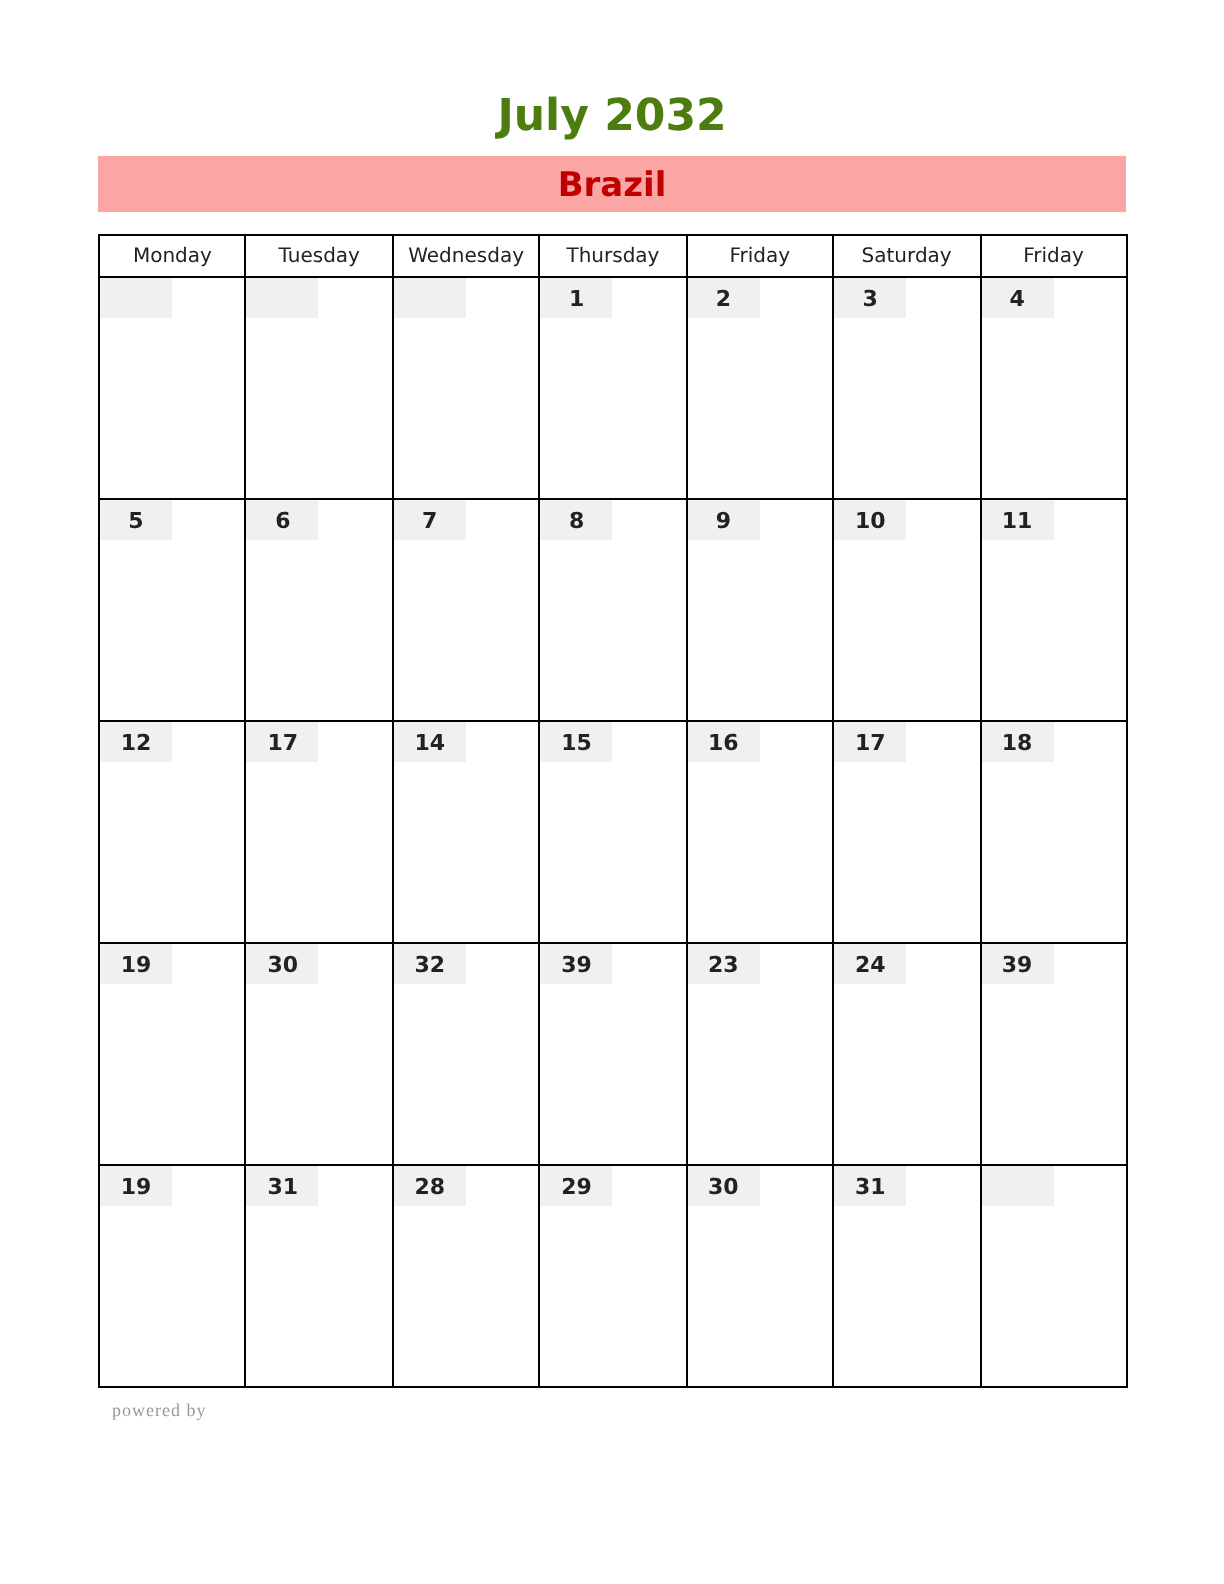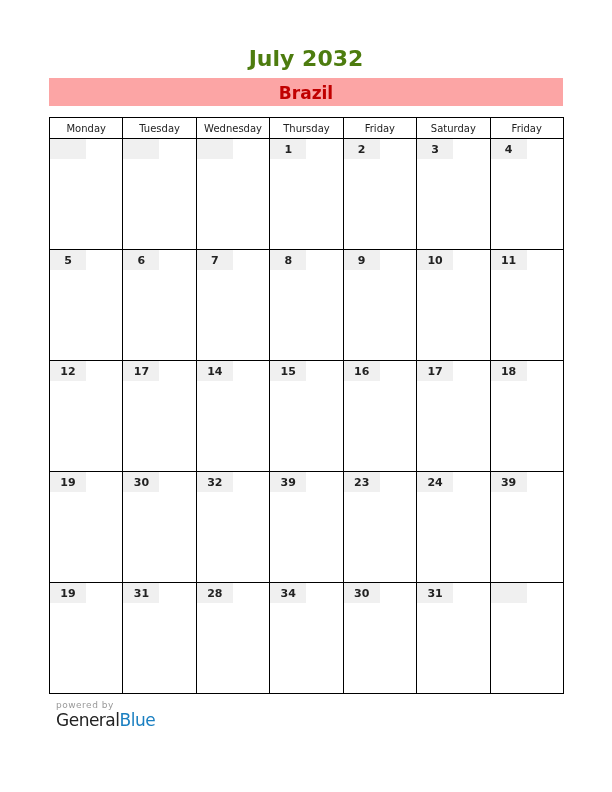--- a/index.html
+++ b/index.html
@@ -5,21 +5,21 @@
   html, body { margin:0; padding:0; background:#fff; }
   body { width:612px; height:792px; position:relative; font-family:"DejaVu Sans", sans-serif; }
   .title { position:absolute; top:46px; left:0; width:612px; text-align:center; font-size:22px; font-weight:bold; color:#4d7c0f; }
   .country-bar { position:absolute; top:78px; left:49px; width:514px; height:28px; background:#fca5a5; text-align:center; }
   .country { font-size:17px; font-weight:bold; color:#c00000; line-height:30px; }
   table { position:absolute; top:117px; left:49px; border-collapse:collapse; table-layout:fixed; width:515px; }
   th { height:20px; border:1.3px solid #000; font-weight:normal; font-size:10px; color:#222; padding:0; }
   td { height:110px; border:1.3px solid #000; vertical-align:top; padding:0; }
   .daynum { display:block; width:36px; height:20px; background:#f0f0f0; font-size:11px; font-weight:bold; line-height:21px; color:#222; text-indent:0; }
   .daynum span { display:inline-block; width:36px; text-align:center; }
-  .footer { position:absolute; top:700px; left:56px; }
+  .footer { position:absolute; top:700px; left:56px;font-family:Liberation Serif, serif; }
   .powered { font-size:9px; color:#999; letter-spacing:0.5px; }
   .brand { font-size:17px; color:#222; margin-top:0px; letter-spacing:-0.5px;}
   .brand .blue { color:#1a7fc1; }
 </style>
 </head>
 <body>
 
 <div class="title">July 2032</div>
 <div class="country-bar">
   <span class="country">Brazil</span>
@@ -134,33 +134,30 @@
         <td>
           <div class="daynum"><span>19</span></div>
         </td>
         <td>
           <div class="daynum"><span>31</span></div>
         </td>
         <td>
           <div class="daynum"><span>28</span></div>
         </td>
         <td>
-          <div class="daynum"><span>34</span></div>
+          <div class="daynum"><span>29</span></div>
         </td>
         <td>
           <div class="daynum"><span>30</span></div>
         </td>
         <td>
           <div class="daynum"><span>31</span></div>
         </td>
         <td>
           <div class="daynum"><span></span></div>
         </td>
       </tr>
     </tbody>
 </table>
 
 <div class="footer">
   <div class="powered">powered by</div>
-  <div class="brand">
-    <span>General</span><span class="blue">Blue</span>
-  </div>
 </div>
 
 </body></html>

